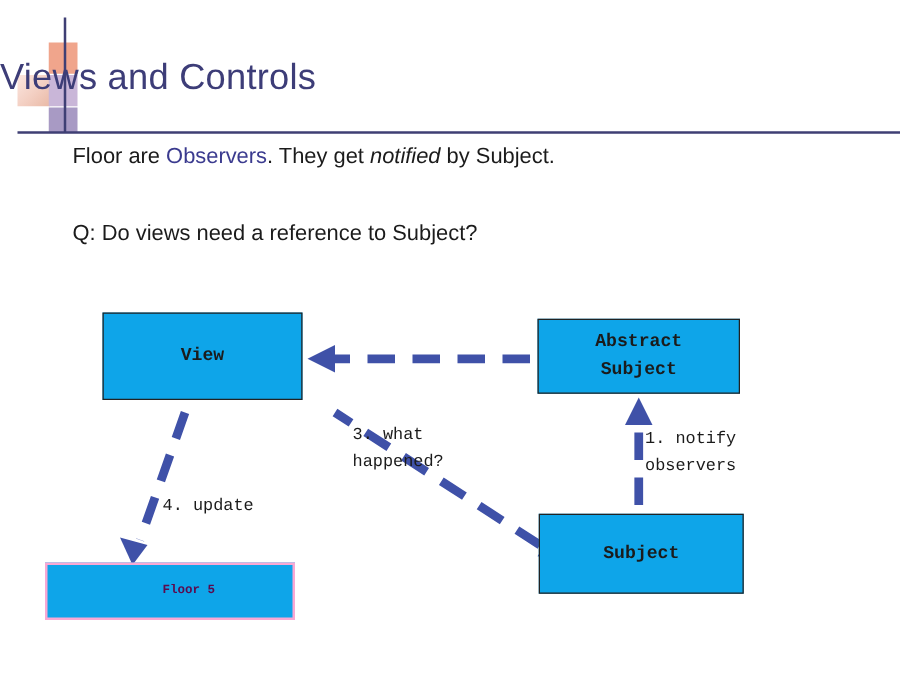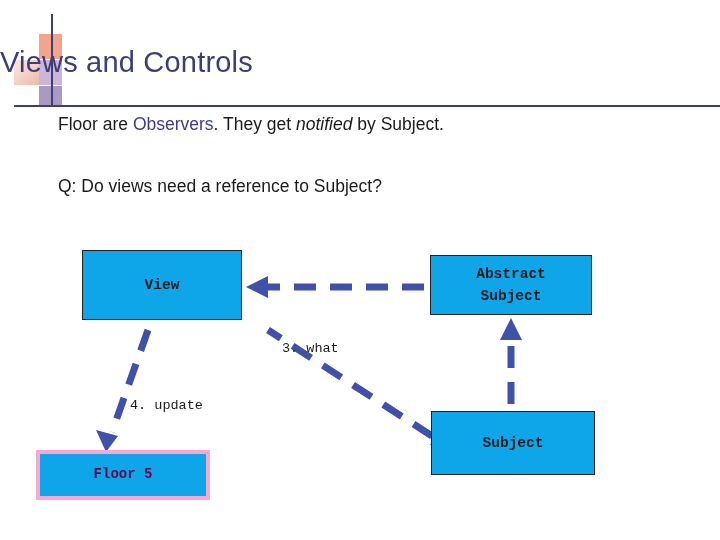--- a/index.html
+++ b/index.html
@@ -142,24 +142,25 @@
     top: 411px;
     width: 162px;
     height: 62px;
     font-weight: bold;
   }
   .box-floor {
     left: 36px;
     top: 450px;
     width: 166px;
     height: 42px;
-    border: 4px solid #f9a8d4;
+    border: 2px solid #f9a8d4;
     color: #5c0a4e;
     font-weight: bold;
-    font-size: 14px;
+    font-size: 10px;
+    padding-left: 30px;
   }
 
   
   .alabel {
     position: absolute;
     font-family: "Liberation Mono", monospace;
     font-size: 13.5px;
     color: #1b1b1b;
     text-align: center;
     line-height: 1.6;
@@ -236,22 +237,27 @@
 
   <div class="box box-subject">
     <div>Subject</div>
   </div>
 
   <div class="box box-floor">
     <div>Floor 5</div>
   </div>
 
 
+  <div class="alabel lbl-notify">
+    <div>1. notify</div>
+    <div>observers</div>
+  </div>
 
   <div class="alabel lbl-what">
     <div>3. what</div>
+    <div>happened?</div>
   </div>
 
   <div class="alabel lbl-update">
     <div>4. update</div>
   </div>
 
 </div>
 
 </body></html>

